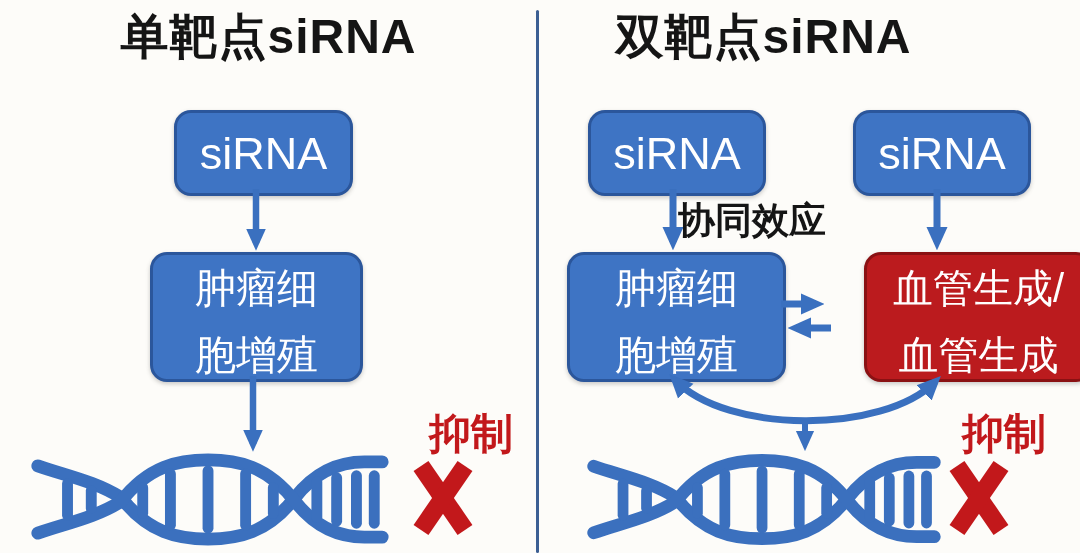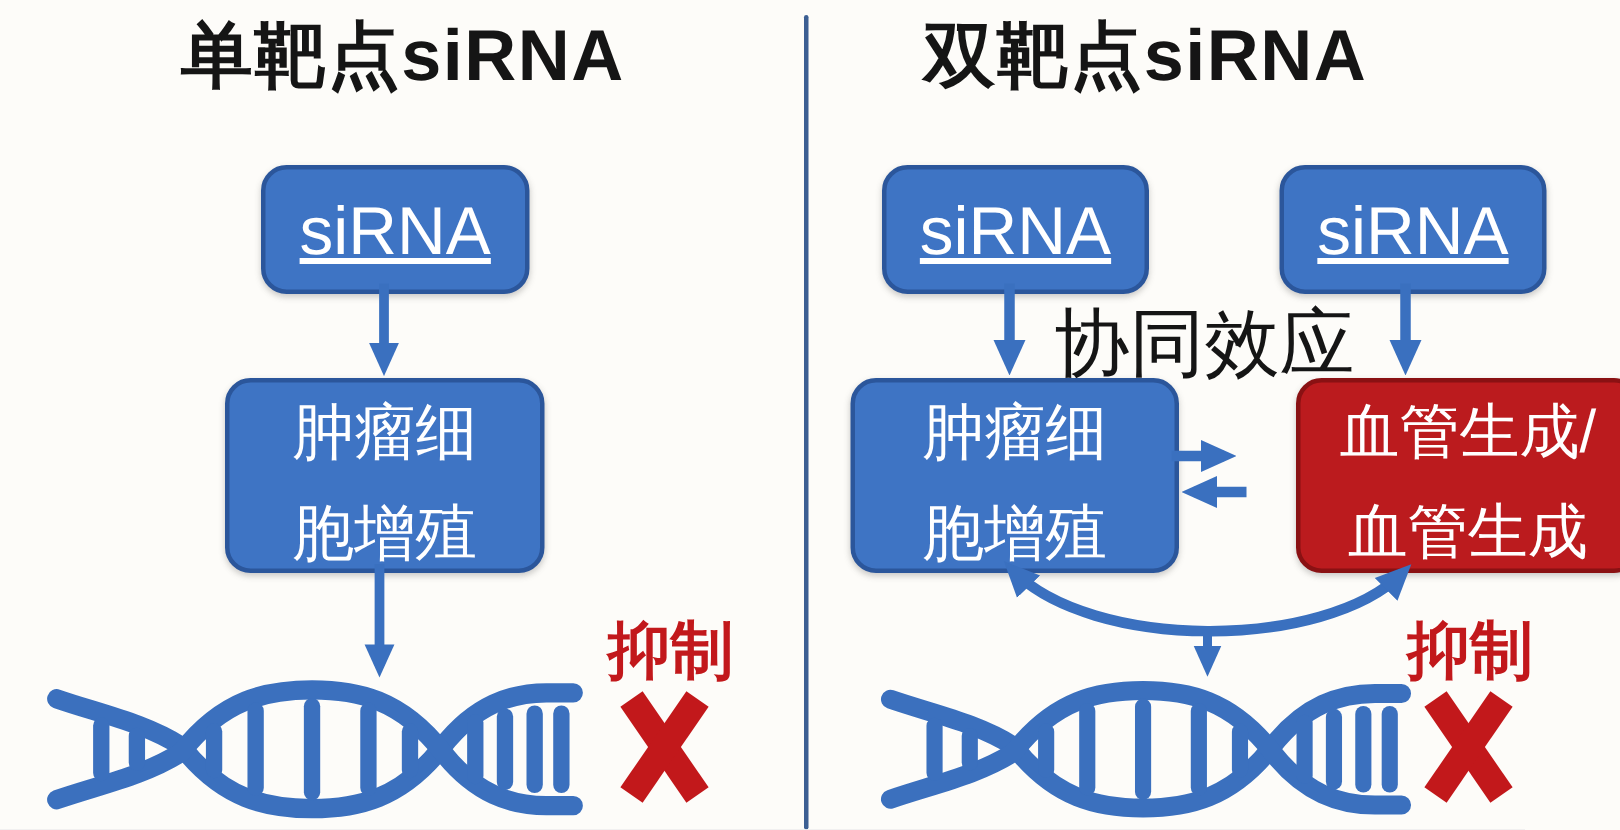--- a/index.html
+++ b/index.html
@@ -29,38 +29,39 @@
     text-align:center;
   }
   .node-blue{
     background:var(--box-blue,#3e74c4);
     border:3px solid var(--box-blue-border,#2b569b);
   }
   .node-red{
     background:var(--box-red,#bb1b1e);
     border:3px solid var(--box-red-border,#8a1113);
   }
-  .sirna-text{font-size:45px;line-height:1;text-decoration:underline;}
+  .sirna-text{font-size:45px;line-height:1;}
   .sirna-L{left:174px;top:110px;width:173px;height:80px;}
   .sirna-R1{left:588px;top:110px;width:172px;height:80px;}
   .sirna-R2{left:853px;top:110px;width:172px;height:80px;}
   .tumor-L{left:150px;top:252px;width:207px;height:124px;}
   .tumor-R{left:567px;top:252px;width:213px;height:124px;}
   .angio-R{left:864px;top:252px;width:223px;height:124px;}
   .cjk-line{font-size:41px;line-height:1.38;white-space:nowrap;margin-top:10px;}
   .angio-R .cjk-line{font-size:40px;line-height:1.42;}
   .synergy{
-    position:absolute;left:678px;top:196px;width:250px;text-align:center;
-    font-size:50px;font-weight:400;color:var(--title-black,#151515);
+    position:absolute;left:678px;top:196px;width:250px;
+    font-size:37px;font-weight:700;color:var(--title-black,#151515);
     white-space:nowrap;
   }
   .inhibit{
     position:absolute;top:406px;width:100px;text-align:center;
     font-size:42px;font-weight:700;color:var(--red-label,#c2181b);
     white-space:nowrap;
+    margin-left:24px;
   }
   .inhibit-L{left:397px;}
   .inhibit-R{left:930px;}
   
   .conn{stroke:var(--arrow-blue,#3a70bf);fill:none;}
   #ah path{fill:var(--arrow-blue,#3a70bf);}
   .dna-stroke{stroke:var(--dna-blue,#3b70be);fill:none;}
   .xmark line{stroke:var(--red-label,#c2181b);}
   .defs-hidden{position:absolute;width:0;height:0;overflow:hidden;}
 </style>

